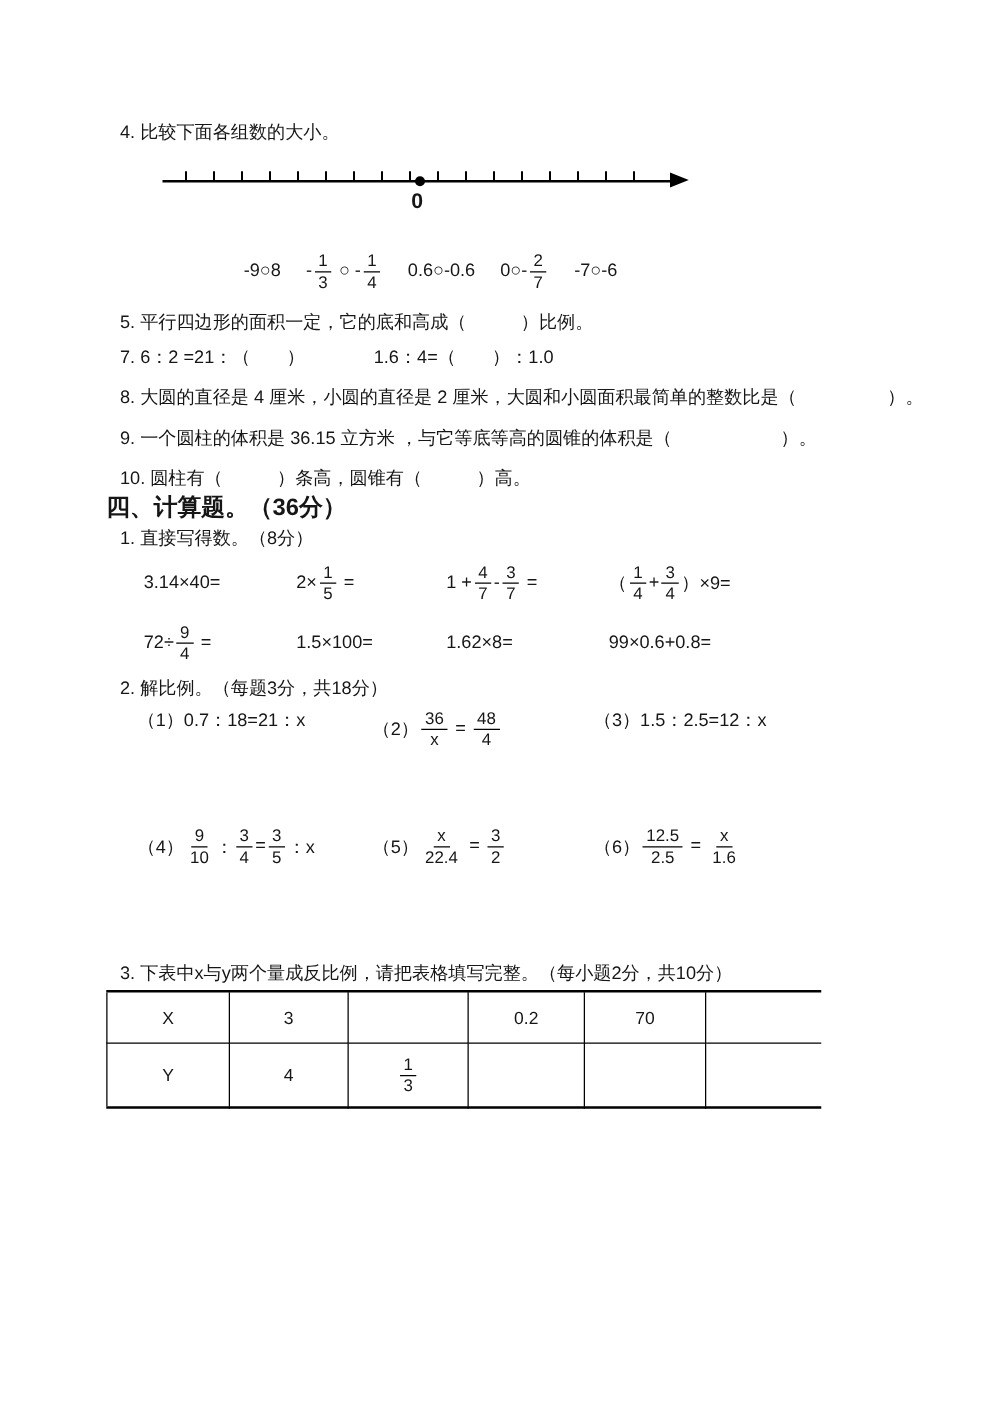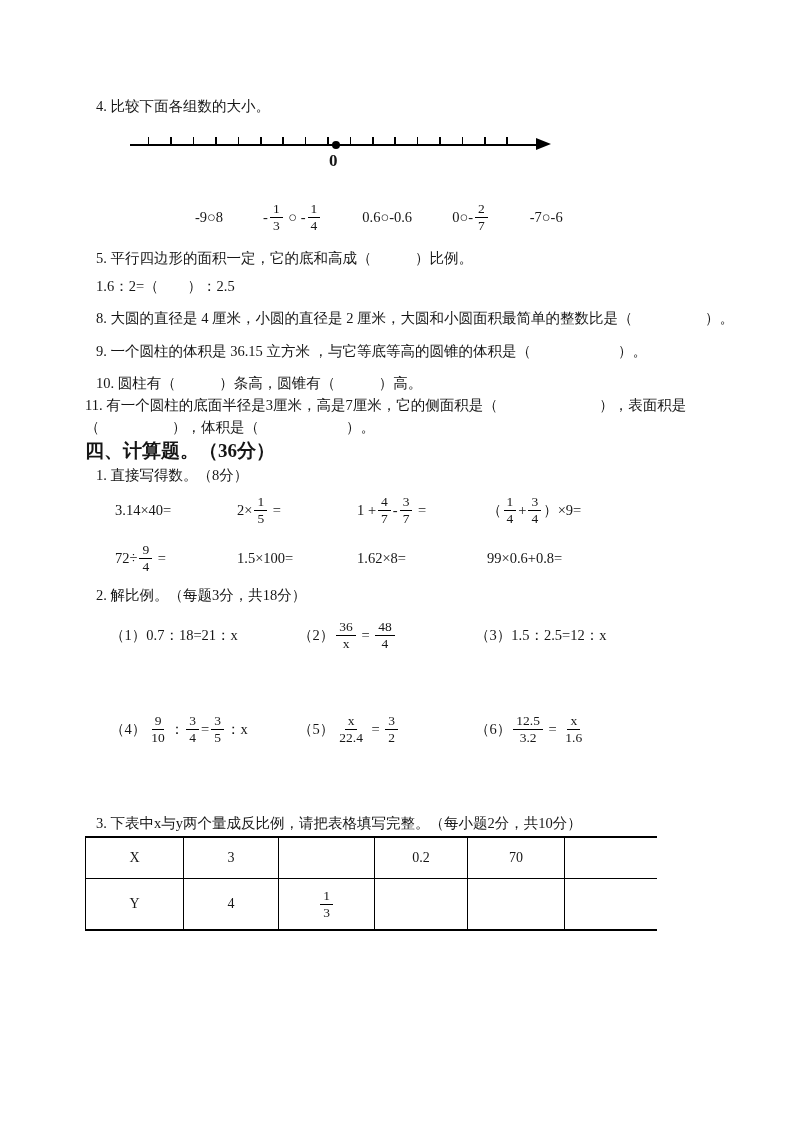--- a/index.html
+++ b/index.html
@@ -1,19 +1,19 @@
 <!DOCTYPE html>
 <html><head>
 <meta charset="utf-8">
 <style>
   html,body{margin:0;padding:0;background:#fff;}
   .page{
     position:relative;width:793px;height:1122px;background:#ffffff;
     box-sizing:border-box;padding:96px 52px 0 96px;
-    font-family:Liberation Serif, serif;
+    font-family:Liberation Sans, sans-serif;
     font-size:14.5px;color:#161616;overflow:hidden;
   }
   .line{line-height:21px;height:21px;white-space:nowrap;}
   .mt8{margin-top:8px}.mt7{margin-top:7px}.mt9{margin-top:9px}
   .mt11{margin-top:11px}.mt12{margin-top:12px}
 
   
   .nl{position:relative;height:58px;margin-top:14px;}
   .nl-axis{position:absolute;left:34px;top:13px;width:406px;height:2px;background:#000;}
   .nl-ticks{position:absolute;left:52px;top:6px;width:372px;height:8px;
@@ -23,35 +23,35 @@
   .nl-dot{position:absolute;left:236px;top:10px;width:8px;height:8px;background:#000;border-radius:50%;}
   .nl-zero{position:absolute;left:233px;top:20px;font-weight:bold;font-size:17px;}
 
   
   .expr{display:inline-flex;align-items:center;white-space:pre;}
   .frac{display:inline-flex;flex-direction:column;align-items:center;margin:0 2px;
         font-size:13.5px;line-height:1.15;}
   .frac .fn{display:block;padding:0 3px;border-bottom:1.3px solid #000;}
   .frac .fd{display:block;padding:0 3px;}
 
-  .cmp{display:flex;gap:40px;margin:6px 0 0 99px;align-items:center;height:44px;}
+  .cmp{display:flex;gap:20px;margin:6px 0 0 99px;align-items:center;height:44px;}
 
   .q7row{display:flex;}
   .q7row .p1{display:inline-block;width:203px;}
 
   .q11{line-height:22px;margin-left:-11px;white-space:normal;}
 
   .heading{font-weight:bold;font-size:19px;margin-left:-11px;line-height:24px;margin-top:1px;}
   .sub{line-height:20px;height:20px;margin-top:2px;white-space:nowrap;}
 
   .calcrow{display:flex;align-items:center;height:42px;margin-left:19px;}
   .calcrow .c1{width:122px}.calcrow .c2{width:120px}.calcrow .c3{width:130px}
   .calcrow.r1{margin-top:4px}.calcrow.r2{margin-top:6px}
 
-  .eqrow{display:flex;align-items:center;height:48px;margin-left:14px;}
+  .eqrow{display:flex;align-items:flex-start;height:48px;margin-left:14px;}
   .eqrow .c1{width:188px}.eqrow .c2{width:177px}
   .eqrow.r1{margin-top:6px}.eqrow.r2{margin-top:46px}
 
   .sub3{margin-top:60px;}
 
   table.xy{border-collapse:collapse;margin:3px 0 0 -11px;table-layout:fixed;}
   table.xy{border-top:2px solid #000;border-bottom:2.5px solid #000;}
   table.xy td{border:1px solid #000;text-align:center;vertical-align:middle;
     font-size:14px;padding:0;}
   table.xy td:last-child{border-right:none;}
@@ -78,26 +78,26 @@
   <div class="cmp">
     <span class="expr"><span>-9○8</span></span>
     <span class="expr"><span>-</span><span class="frac"><span class="fn">1</span><span class="fd">3</span></span><span> ○ -</span><span class="frac"><span class="fn">1</span><span class="fd">4</span></span></span>
     <span class="expr"><span>0.6○-0.6</span></span>
     <span class="expr"><span>0○-</span><span class="frac"><span class="fn">2</span><span class="fd">7</span></span></span>
     <span class="expr"><span>-7○-6</span></span>
   </div>
 
   <div class="line mt9">5. 平行四边形的面积一定，它的底和高成（　　　）比例。</div>
   <div class="line mt7 q7row">
-    <span>1.6：2=（　　）：2.5</span>
+    <span class="p1">7. 6：2 =21：（　　）</span>
+    <span>1.6：4=（　　）：1.0</span>
   </div>
   <div class="line mt11">8. 大圆的直径是 4 厘米，小圆的直径是 2 厘米，大圆和小圆面积最简单的整数比是（　　　　　）。</div>
   <div class="line mt12">9. 一个圆柱的体积是 36.15 立方米 ，与它等底等高的圆锥的体积是（　　　　　　）。</div>
   <div class="line mt11">10. 圆柱有（　　　）条高，圆锥有（　　　）高。</div>
-  <div class="q11">11. 有一个圆柱的底面半径是3厘米，高是7厘米，它的侧面积是（　　　　　　　），表面积是（　　　　　），体积是（　　　　　　）。</div>
 
   <div class="heading">四、计算题。（36分）</div>
   <div class="sub">1. 直接写得数。（8分）</div>
 
   <div class="calcrow r1">
     <span class="expr c1"><span>3.14×40=</span></span>
     <span class="expr c2"><span>2×</span><span class="frac"><span class="fn">1</span><span class="fd">5</span></span><span> =</span></span>
     <span class="expr c3"><span>1 +</span><span class="frac"><span class="fn">4</span><span class="fd">7</span></span><span>-</span><span class="frac"><span class="fn">3</span><span class="fd">7</span></span><span> =</span></span>
     <span class="expr"><span>（</span><span class="frac"><span class="fn">1</span><span class="fd">4</span></span><span>+</span><span class="frac"><span class="fn">3</span><span class="fd">4</span></span><span>）×9=</span></span>
   </div>
@@ -111,21 +111,21 @@
   <div class="sub" style="margin-top:6px">2. 解比例。（每题3分，共18分）</div>
 
   <div class="eqrow r1">
     <span class="expr c1"><span>（1）0.7：18=21：x</span></span>
     <span class="expr c2"><span>（2）</span><span class="frac"><span class="fn">36</span><span class="fd">x</span></span><span> = </span><span class="frac"><span class="fn">48</span><span class="fd">4</span></span></span>
     <span class="expr"><span>（3）1.5：2.5=12：x</span></span>
   </div>
   <div class="eqrow r2">
     <span class="expr c1"><span>（4）</span><span class="frac"><span class="fn">9</span><span class="fd">10</span></span><span>：</span><span class="frac"><span class="fn">3</span><span class="fd">4</span></span><span>=</span><span class="frac"><span class="fn">3</span><span class="fd">5</span></span><span>：x</span></span>
     <span class="expr c2"><span>（5）</span><span class="frac"><span class="fn">x</span><span class="fd">22.4</span></span><span> = </span><span class="frac"><span class="fn">3</span><span class="fd">2</span></span></span>
-    <span class="expr"><span>（6）</span><span class="frac"><span class="fn">12.5</span><span class="fd">3.2</span></span><span> = </span><span class="frac"><span class="fn">x</span><span class="fd">1.6</span></span></span>
+    <span class="expr"><span>（6）</span><span class="frac"><span class="fn">12.5</span><span class="fd">2.5</span></span><span> = </span><span class="frac"><span class="fn">x</span><span class="fd">1.6</span></span></span>
   </div>
 
   <div class="sub sub3">3. 下表中x与y两个量成反比例，请把表格填写完整。（每小题2分，共10分）</div>
 
   <table class="xy">
     <tbody>
         <tr class="rx">
       <td class="w0">X</td>
       <td class="w1">3</td>
       <td class="w2"></td>

